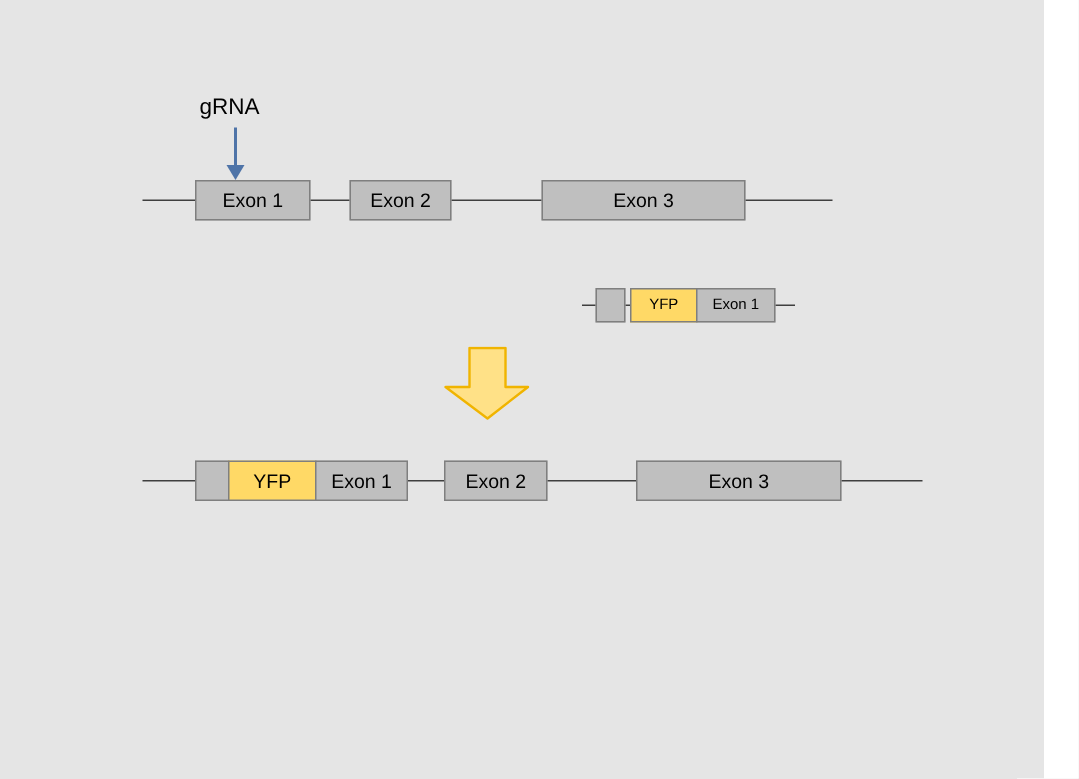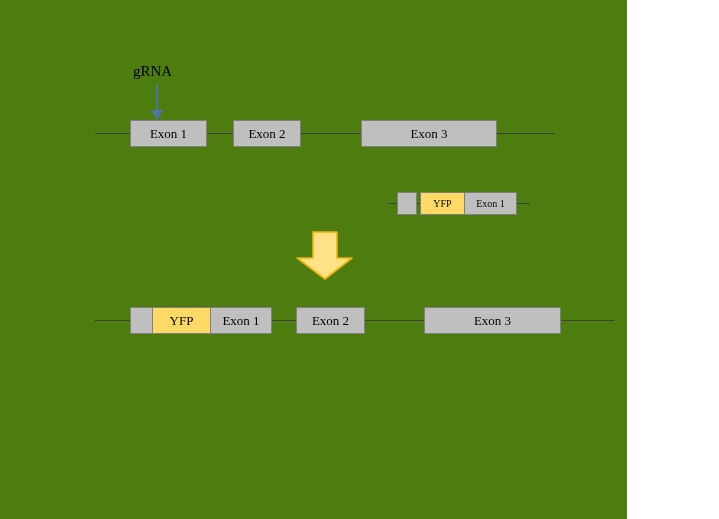--- a/index.html
+++ b/index.html
@@ -3,25 +3,24 @@
 <meta charset="utf-8">
 <style>
   html, body {
     margin: 0;
     padding: 0;
     background: #ffffff;
     font-family: "Liberation Sans", sans-serif;
   }
   .canvas {
     position: relative;
-    width: 627px;
+    width: 696px;
     height: 519px;
-    background: #4d7c0f;
+    background: #e5e5e5;
     overflow: hidden;
-    font-family: Liberation Serif, serif;
   }
   .hline {
     position: absolute;
     height: 0;
     border-top: 1.4px solid #3f3f3f;
   }
   .box {
     position: absolute;
     box-sizing: border-box;
     display: flex;

